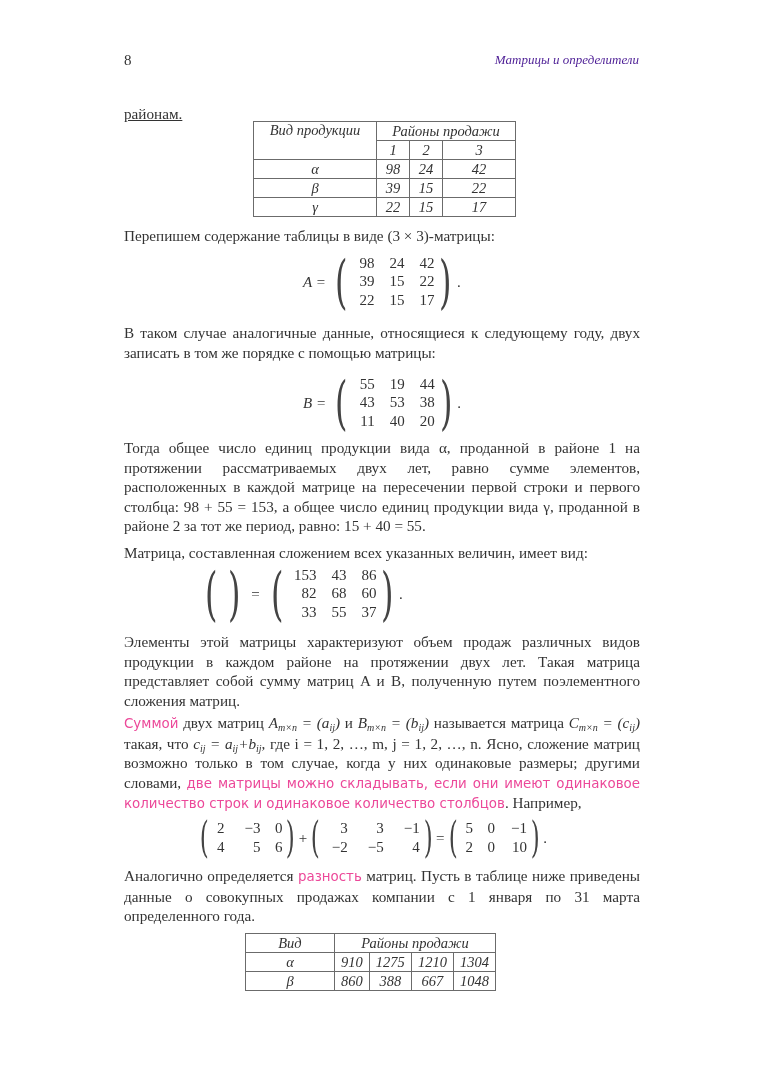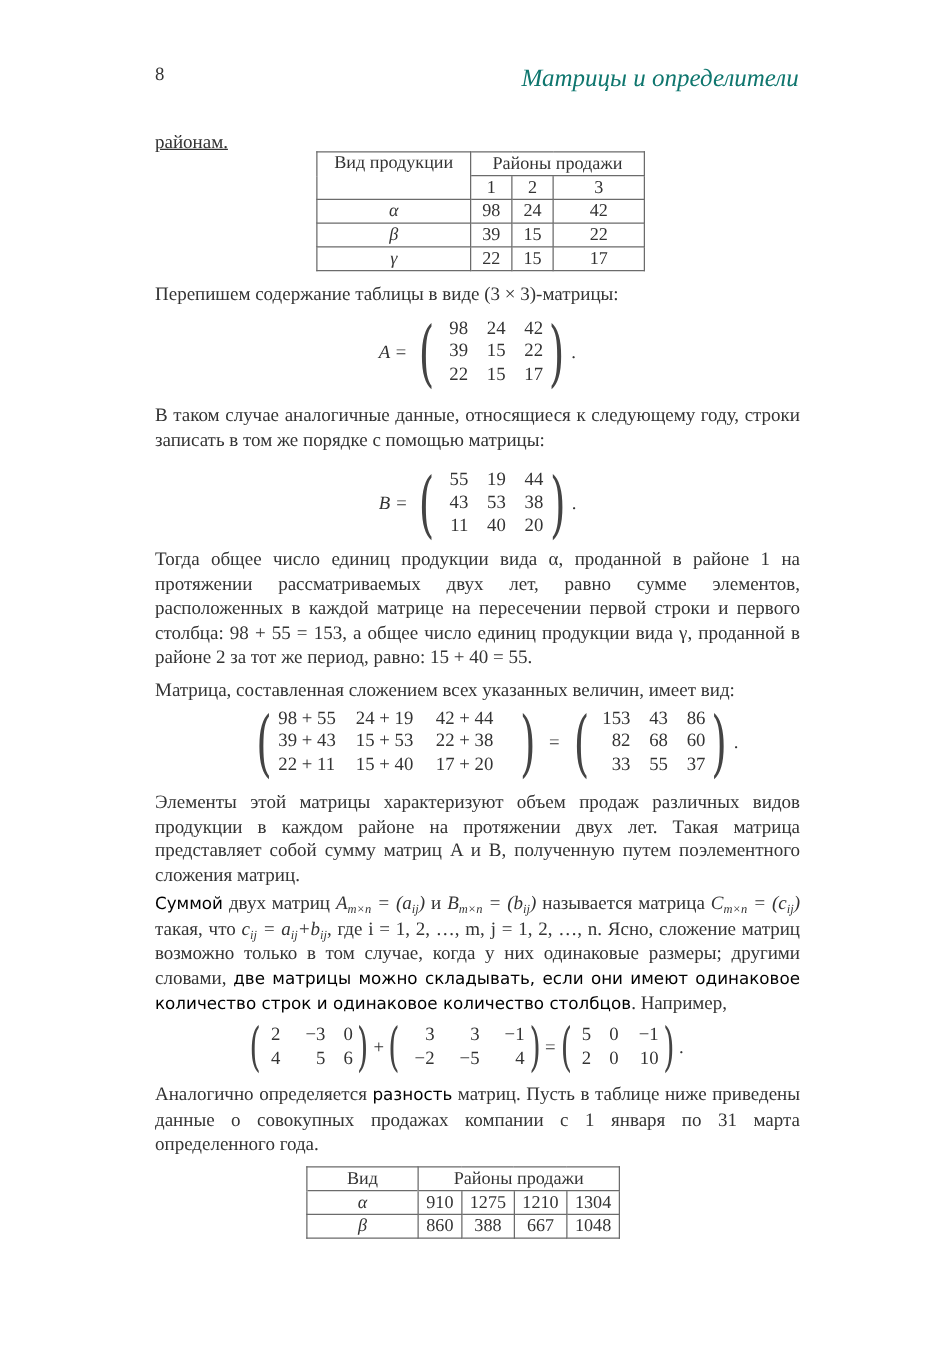--- a/index.html
+++ b/index.html
@@ -1,28 +1,28 @@
 <!DOCTYPE html>
 <html><head>
 <meta charset="utf-8">
 <style>
   html, body { margin:0; padding:0; background:#ffffff; }
   body { width:759px; height:1080px; position:relative; overflow:hidden;
          font-family:"DejaVu Serif", "Liberation Serif", serif; color:#2a2a2a; }
   .abs { position:absolute; }
   .txt { font-family:"Liberation Serif", "DejaVu Serif", serif; font-size:15.2px; line-height:19.5px; color:#333; }
   .header-num { left:124px; top:52px; font-size:15px; font-family:"Liberation Serif", serif; color:#333; }
-  .header-title { right:120px; top:52px; font-size:20px; font-style:italic; font-family:"Liberation Serif", serif; color:#0f766e; }
+  .header-title { right:120px; top:52px; font-size:13px; font-style:italic; font-family:"Liberation Serif", serif; color:#4c1d95; }
   .para { left:124px; width:516px; text-align:justify; }
-  .sans { font-family:"DejaVu Sans", "Liberation Sans", sans-serif; font-size:13.4px; color:#000000; }
+  .sans { font-family:"DejaVu Sans", "Liberation Sans", sans-serif; font-size:13.4px; color:#ec4899; }
   i.m { font-style:italic; }
   sub { font-size:10px; font-style:italic; vertical-align:-3px; line-height:0; }
 
   table.t { border-collapse:collapse; font-family:"Liberation Serif", serif; font-size:14.5px; color:#333; position:absolute; }
-  table.t td { border:1px solid #6b6b6b; text-align:center; padding:0 6px; height:18px; line-height:17px; }
+  table.t td { border:1px solid #6b6b6b; text-align:center; padding:0 6px; height:18px; line-height:17px;font-style:italic; }
   table.t td.gr { font-style:italic; }
 
   .mat { position:absolute; display:flex; align-items:center; font-family:"Liberation Serif", serif; font-size:15px; color:#333; }
   .paren { font-size:58px; line-height:58px; font-weight:100; transform:scaleX(0.55); color:#444; font-family:"DejaVu Serif", serif; }
   .paren2 { font-size:42px; line-height:42px; font-weight:100; transform:scaleX(0.55); color:#444; font-family:"DejaVu Serif", serif; }
   .grid { display:grid; row-gap:1px; line-height:17.5px; text-align:right; }
   .grid span { padding:0 0; }
   .op { padding:0 6px; }
 </style>
 </head>
@@ -78,21 +78,21 @@
       <span>15</span>
       <span>22</span>
     <span>22</span>
       <span>15</span>
       <span>17</span>
   </div>
   <span class="paren">)</span>
   <span>.</span>
 </div>
 
-<div class="abs txt para" style="top:323px;">В таком случае аналогичные данные, относящиеся к следующему году, строки записать в том же порядке с помощью матрицы:</div>
+<div class="abs txt para" style="top:323px;">В таком случае аналогичные данные, относящиеся к следующему году, двух записать в том же порядке с помощью матрицы:</div>
 
 <div class="mat" style="left:303px;top:374px;">
   <span style="font-style:italic;margin-right:4px;">B =</span>
   <span class="paren">(</span>
   <div class="grid" style="grid-template-columns:22px 30px 30px;">
     <span>55</span>
       <span>19</span>
       <span>44</span>
     <span>43</span>
       <span>53</span>
@@ -104,31 +104,20 @@
   <span class="paren">)</span>
   <span>.</span>
 </div>
 
 <div class="abs txt para" style="top:438px;">Тогда общее число единиц продукции вида α, проданной в районе 1 на протяжении рассматриваемых двух лет, равно сумме элементов, расположенных в каждой матрице на пересечении первой строки и первого столбца: 98 + 55 = 153, а общее число единиц продукции вида γ, проданной в районе 2 за тот же период, равно: 15 + 40 = 55.</div>
 
 <div class="abs txt para" style="top:543px;">Матрица, составленная сложением всех указанных величин, имеет вид:</div>
 
 <div class="mat" style="left:200px;top:565px;">
   <span class="paren">(</span>
-  <div class="grid" style="grid-template-columns:62px 64px 62px;text-align:left;">
-    <span>98 + 55</span>
-      <span>24 + 19</span>
-      <span>42 + 44</span>
-    <span>39 + 43</span>
-      <span>15 + 53</span>
-      <span>22 + 38</span>
-    <span>22 + 11</span>
-      <span>15 + 40</span>
-      <span>17 + 20</span>
-  </div>
   <span class="paren">)</span>
   <span class="op">=</span>
   <span class="paren">(</span>
   <div class="grid" style="grid-template-columns:28px 30px 30px;">
     <span>153</span>
       <span>43</span>
       <span>86</span>
     <span>82</span>
       <span>68</span>
       <span>60</span>

